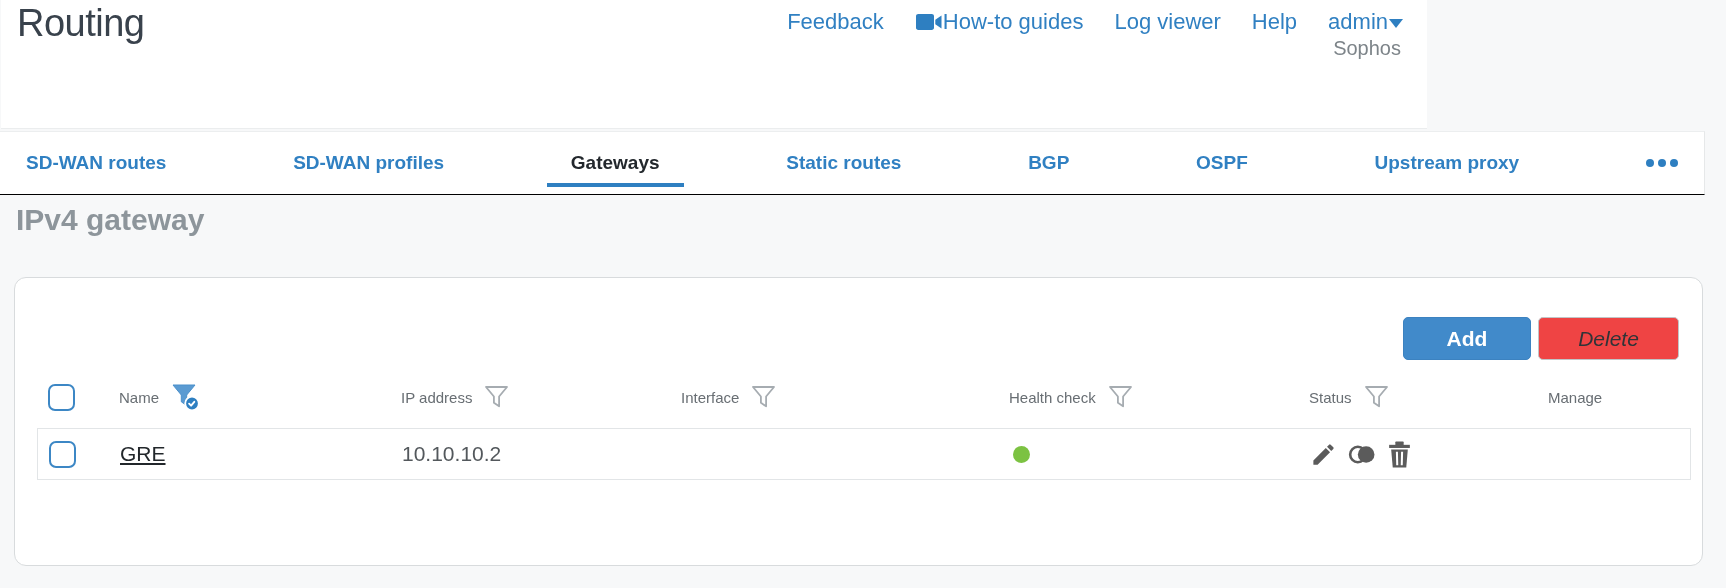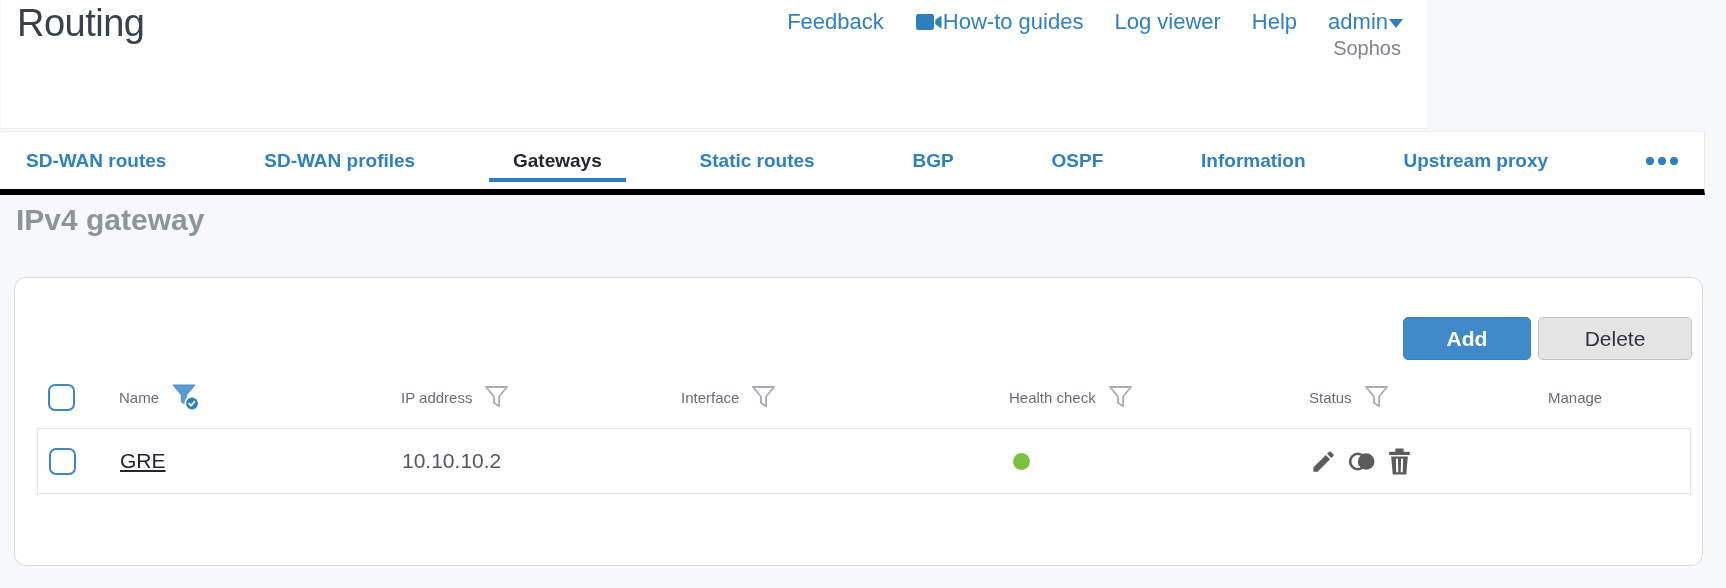--- a/index.html
+++ b/index.html
@@ -15,49 +15,49 @@
   .header-links { position:absolute; top:9px; right:24px; display:flex; align-items:flex-start;
     gap:31px; font-size:22px; color:#3080c2; white-space:nowrap; }
   .hlink { color:#3080c2; text-decoration:none; cursor:pointer; }
   .howto, .admin-menu { display:flex; align-items:center; gap:1px; cursor:pointer; }
   .caret-down { width:0; height:0; border-left:7px solid transparent;
     border-right:7px solid transparent; border-top:9px solid #2e7fc1; margin-top:3px; }
   .brand { position:absolute; top:37px; right:26px; font-size:20px; color:#7d8489; }
 
   
   .tabbar { position:absolute; top:131px; left:0; width:1705px; height:64px;
-    background:#ffffff; border-top:1px solid #eceeef; border-bottom:6px solid #000000;
+    background:#ffffff; border-top:1px solid #eceeef; border-bottom:1px solid #000000;
     border-right:1px solid #e6e8e9; display:flex; align-items:center;
     justify-content:space-between; padding:0 26px; }
   .tab { position:relative; height:100%; display:flex; align-items:center;
     font-size:19px; font-weight:700; color:#3080c2; cursor:pointer; white-space:nowrap; }
   .tab.active { color:#23282d; }
   .tab.active::after { content:""; position:absolute; left:-24px; right:-24px; bottom:7px;
     height:4px; background:#2e7fc1; }
   .tab-more { display:flex; gap:4px; align-items:center; cursor:pointer; height:100%; }
   .tab-more i { width:8px; height:8px; border-radius:50%; background:#2e7fc1; display:block; }
 
   
   .section-title { position:absolute; top:203px; left:16px; font-size:30px;
     font-weight:700; color:#8d959b; }
   .card { position:absolute; top:277px; left:14px; width:1689px; height:289px;
     background:#ffffff; border:1px solid #d8dbdd; border-radius:12px; }
 
   .btn { position:absolute; top:39px; height:43px; font-size:21px; border-radius:5px;
     cursor:pointer; text-align:center; line-height:41px; }
   .btn-add { left:1388px; width:128px; background:#418aca; border:1px solid #3c82c0;
     color:#ffffff; font-weight:700; }
-  .btn-delete { left:1523px; width:154px; background:#e5e5e5; border:1px solid #c1c5c7;
-    color:#2f3438; }
+  .btn-delete { left:1523px; width:141px; background:#ef4444; border:1px solid #c1c5c7;
+    color:#2f3438;font-style:italic; }
 
   .grid-cols { display:grid; grid-template-columns:82px 282px 280px 328px 300px 239px auto;
     align-items:center; }
   .thead { position:absolute; top:88px; left:22px; width:1654px; height:62px; }
   .th { display:flex; align-items:center; gap:12px; color:#686e73; font-size:15px; }
-  .tbody { position:absolute; top:150px; left:22px; width:1654px; height:66px;
+  .tbody { position:absolute; top:150px; left:22px; width:1654px; height:52px;
     border:1px solid #e2e5e7; background:#ffffff; }
 
   .checkbox { width:27px; height:27px; border:2.5px solid #3c87c5; border-radius:7px;
     background:#fff; margin-left:11px; cursor:pointer; }
   .cell { font-size:21px; color:#53585c; }
   .name-link { font-size:21px; color:#22272b; text-decoration:underline; cursor:pointer; }
   .health { font-size:21px; color:#3a3f44; }
   .status-dot { width:17px; height:17px; border-radius:50%; background:#7cc242; margin-left:3px; }
   .manage-icons { display:flex; align-items:center; gap:10px; }
   .micon { cursor:pointer; display:flex; align-items:center; }
@@ -89,21 +89,20 @@
   <div class="brand">Sophos</div>
 </div>
 
 <div class="tabbar">
   <div class="tab">SD-WAN routes</div>
   <div class="tab">SD-WAN profiles</div>
   <div class="tab active">Gateways</div>
   <div class="tab">Static routes</div>
   <div class="tab">BGP</div>
   <div class="tab">OSPF</div>
-  <div class="tab">Information</div>
   <div class="tab">Upstream proxy</div>
   <div class="tab-more">
       <i></i>
       <i></i>
       <i></i>
     </div>
 </div>
 
 <div class="section-title">IPv4 gateway</div>
 

